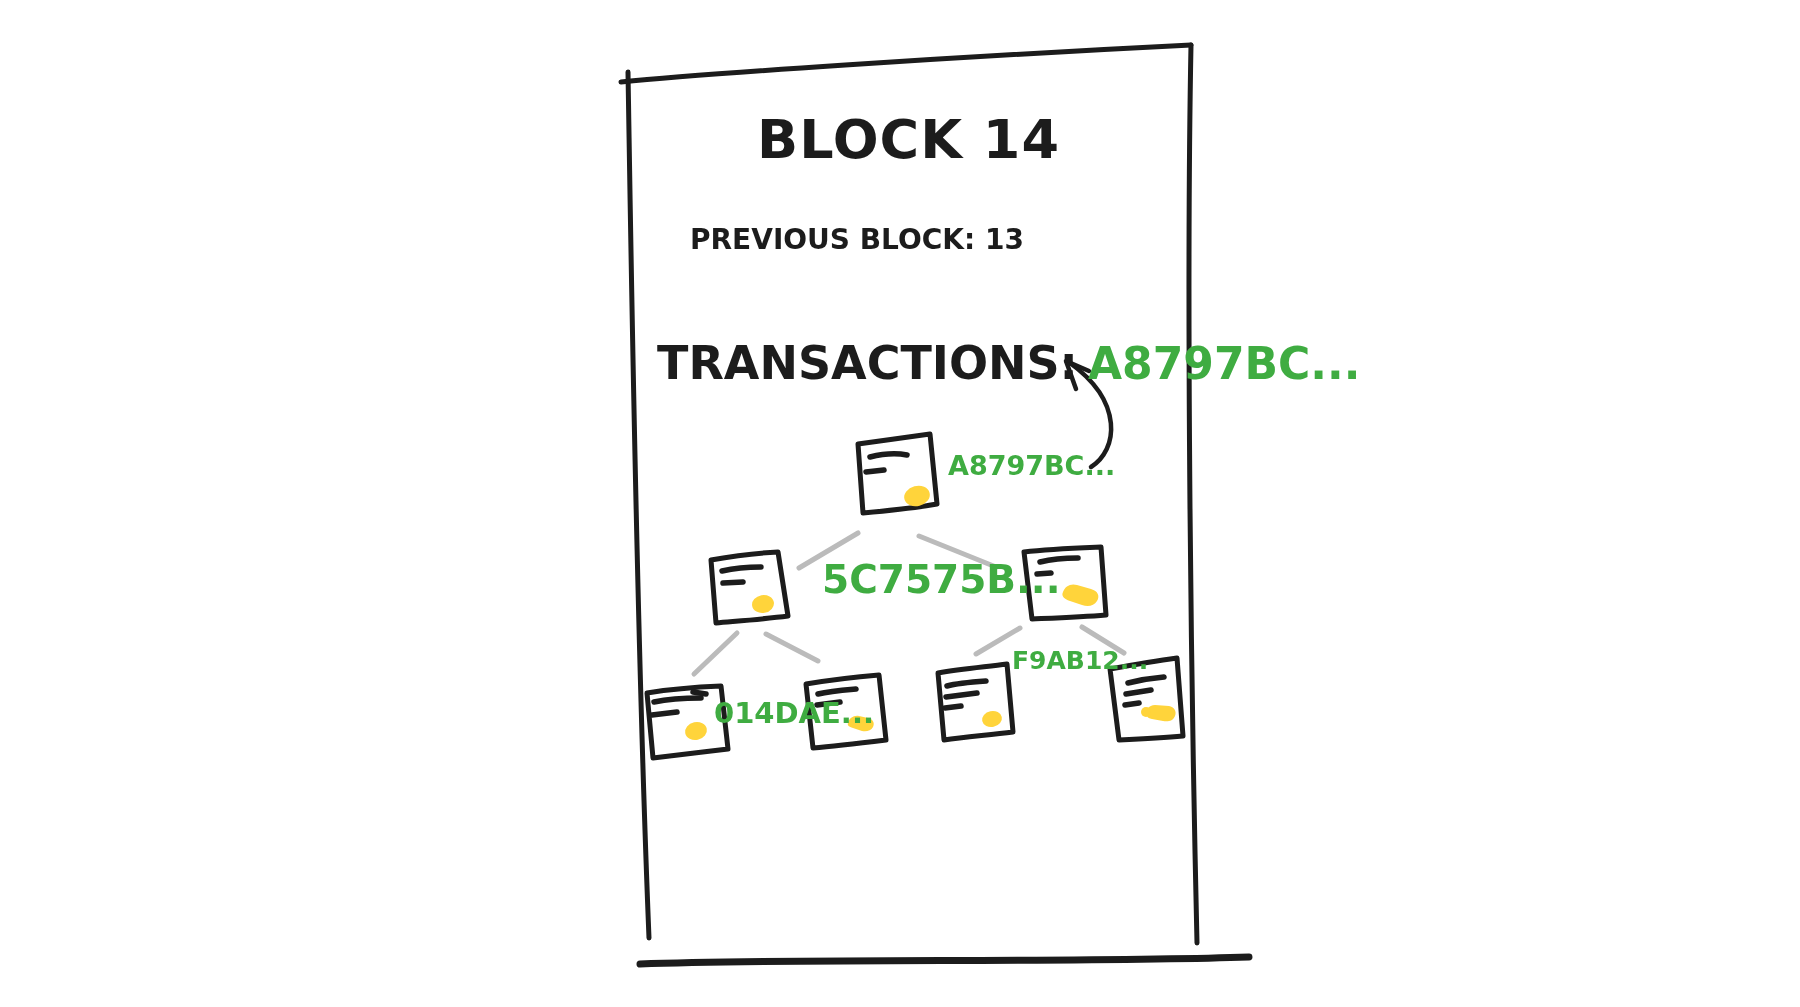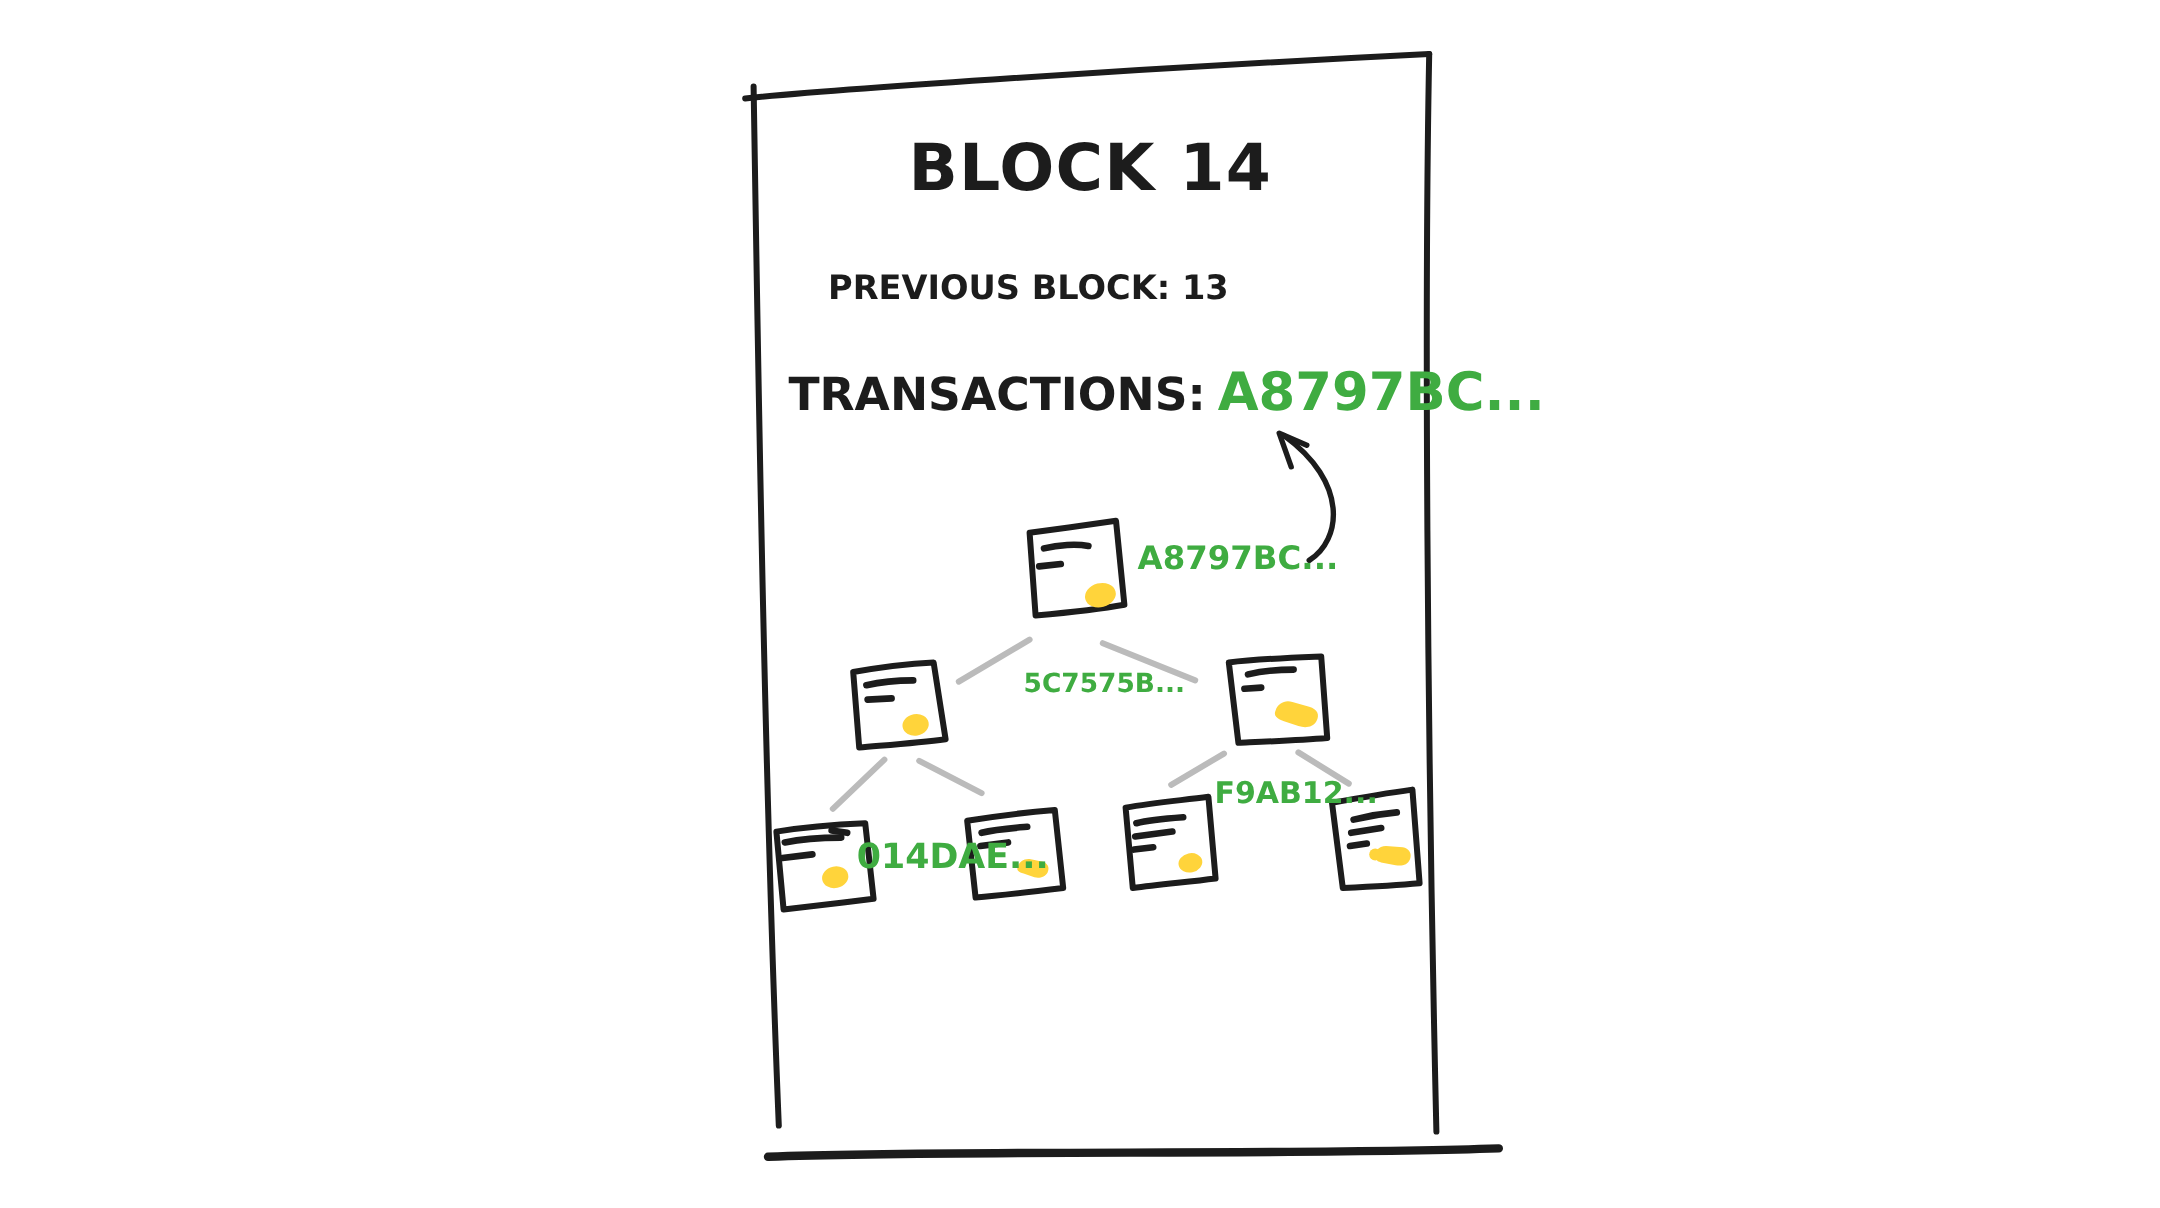--- a/index.html
+++ b/index.html
@@ -8,26 +8,26 @@
     width:1668px;height:1007px;
     background:#ffffff;
     font-family:"DejaVu Sans","Liberation Sans",sans-serif;
     overflow:hidden;
   }
   .stage svg{position:absolute;left:0;top:0;}
   .txt{position:absolute;line-height:1;white-space:nowrap;color:#1c1c1c;font-weight:600;}
   .title{left:757px;top:113px;font-size:54px;letter-spacing:1px;}
   .prev{left:663px;top:226px;font-size:28px;margin-left:27px;}
   .transrow{left:657px;top:306px;display:flex;align-items:baseline;gap:10px;}
-  .translabel{font-size:38px;}
+  .translabel{font-size:46px;margin-top:34px;}
   .transvalue{font-size:44px;}
   .green{color:#3fac41;}
   .hashlabel{position:absolute;line-height:1;font-weight:600;color:#3fac41;}
   .hash-root{left:948px;top:452px;font-size:27px;}
-  .hash-mid{left:853px;top:560px;font-size:22px;}
+  .hash-mid{left:822px;top:560px;font-size:39px;}
   .hash-leafL{left:714px;top:655px;font-size:29px;margin-top:44px;}
   .hash-leafR{left:1012px;top:648px;font-size:25px;text-align:center;}
   .paper{fill:#ffffff;stroke:#1c1c1c;stroke-width:5;stroke-linejoin:round;stroke-linecap:round;}
   .ink{fill:none;stroke:#1c1c1c;stroke-width:5.5;stroke-linecap:round;stroke-linejoin:round;}
   .ink-thin{fill:none;stroke:#1c1c1c;stroke-width:5;stroke-linecap:round;}
   .edge{fill:none;stroke:#bbbbbb;stroke-width:5;stroke-linecap:round;}
   .coin{fill:#ffd43b;stroke:none;}
 </style>
 </head>
 <body>

